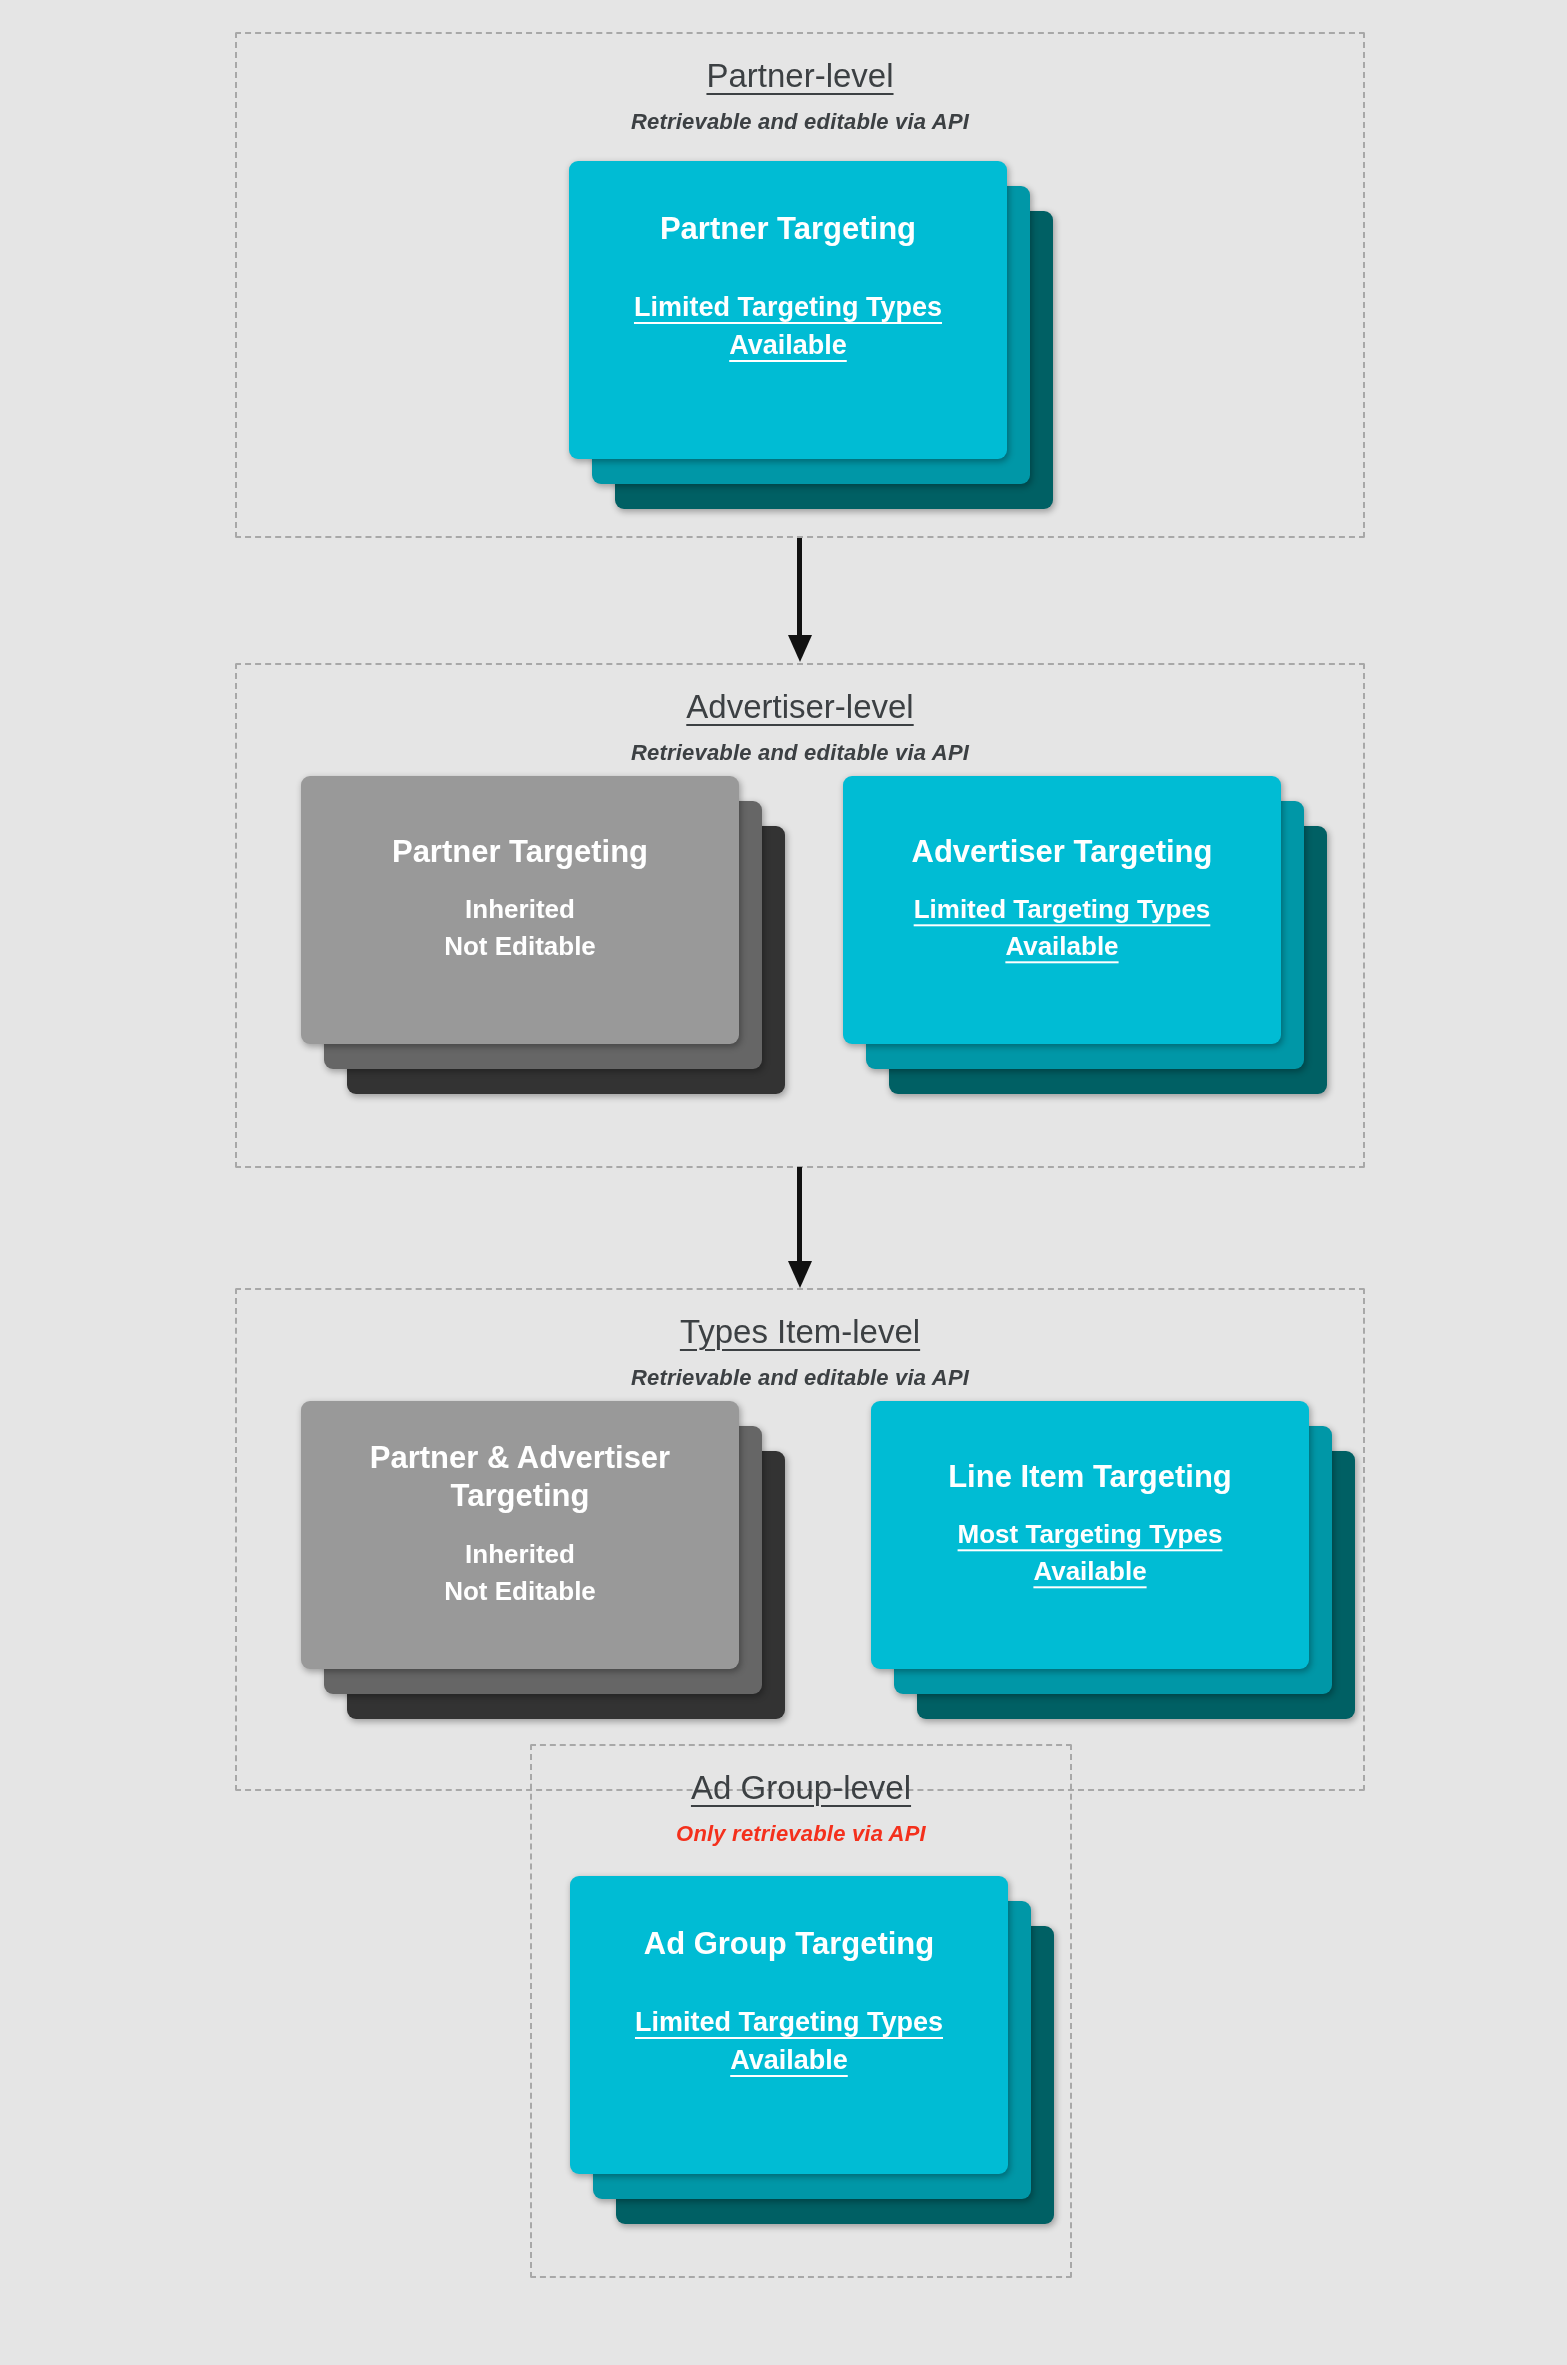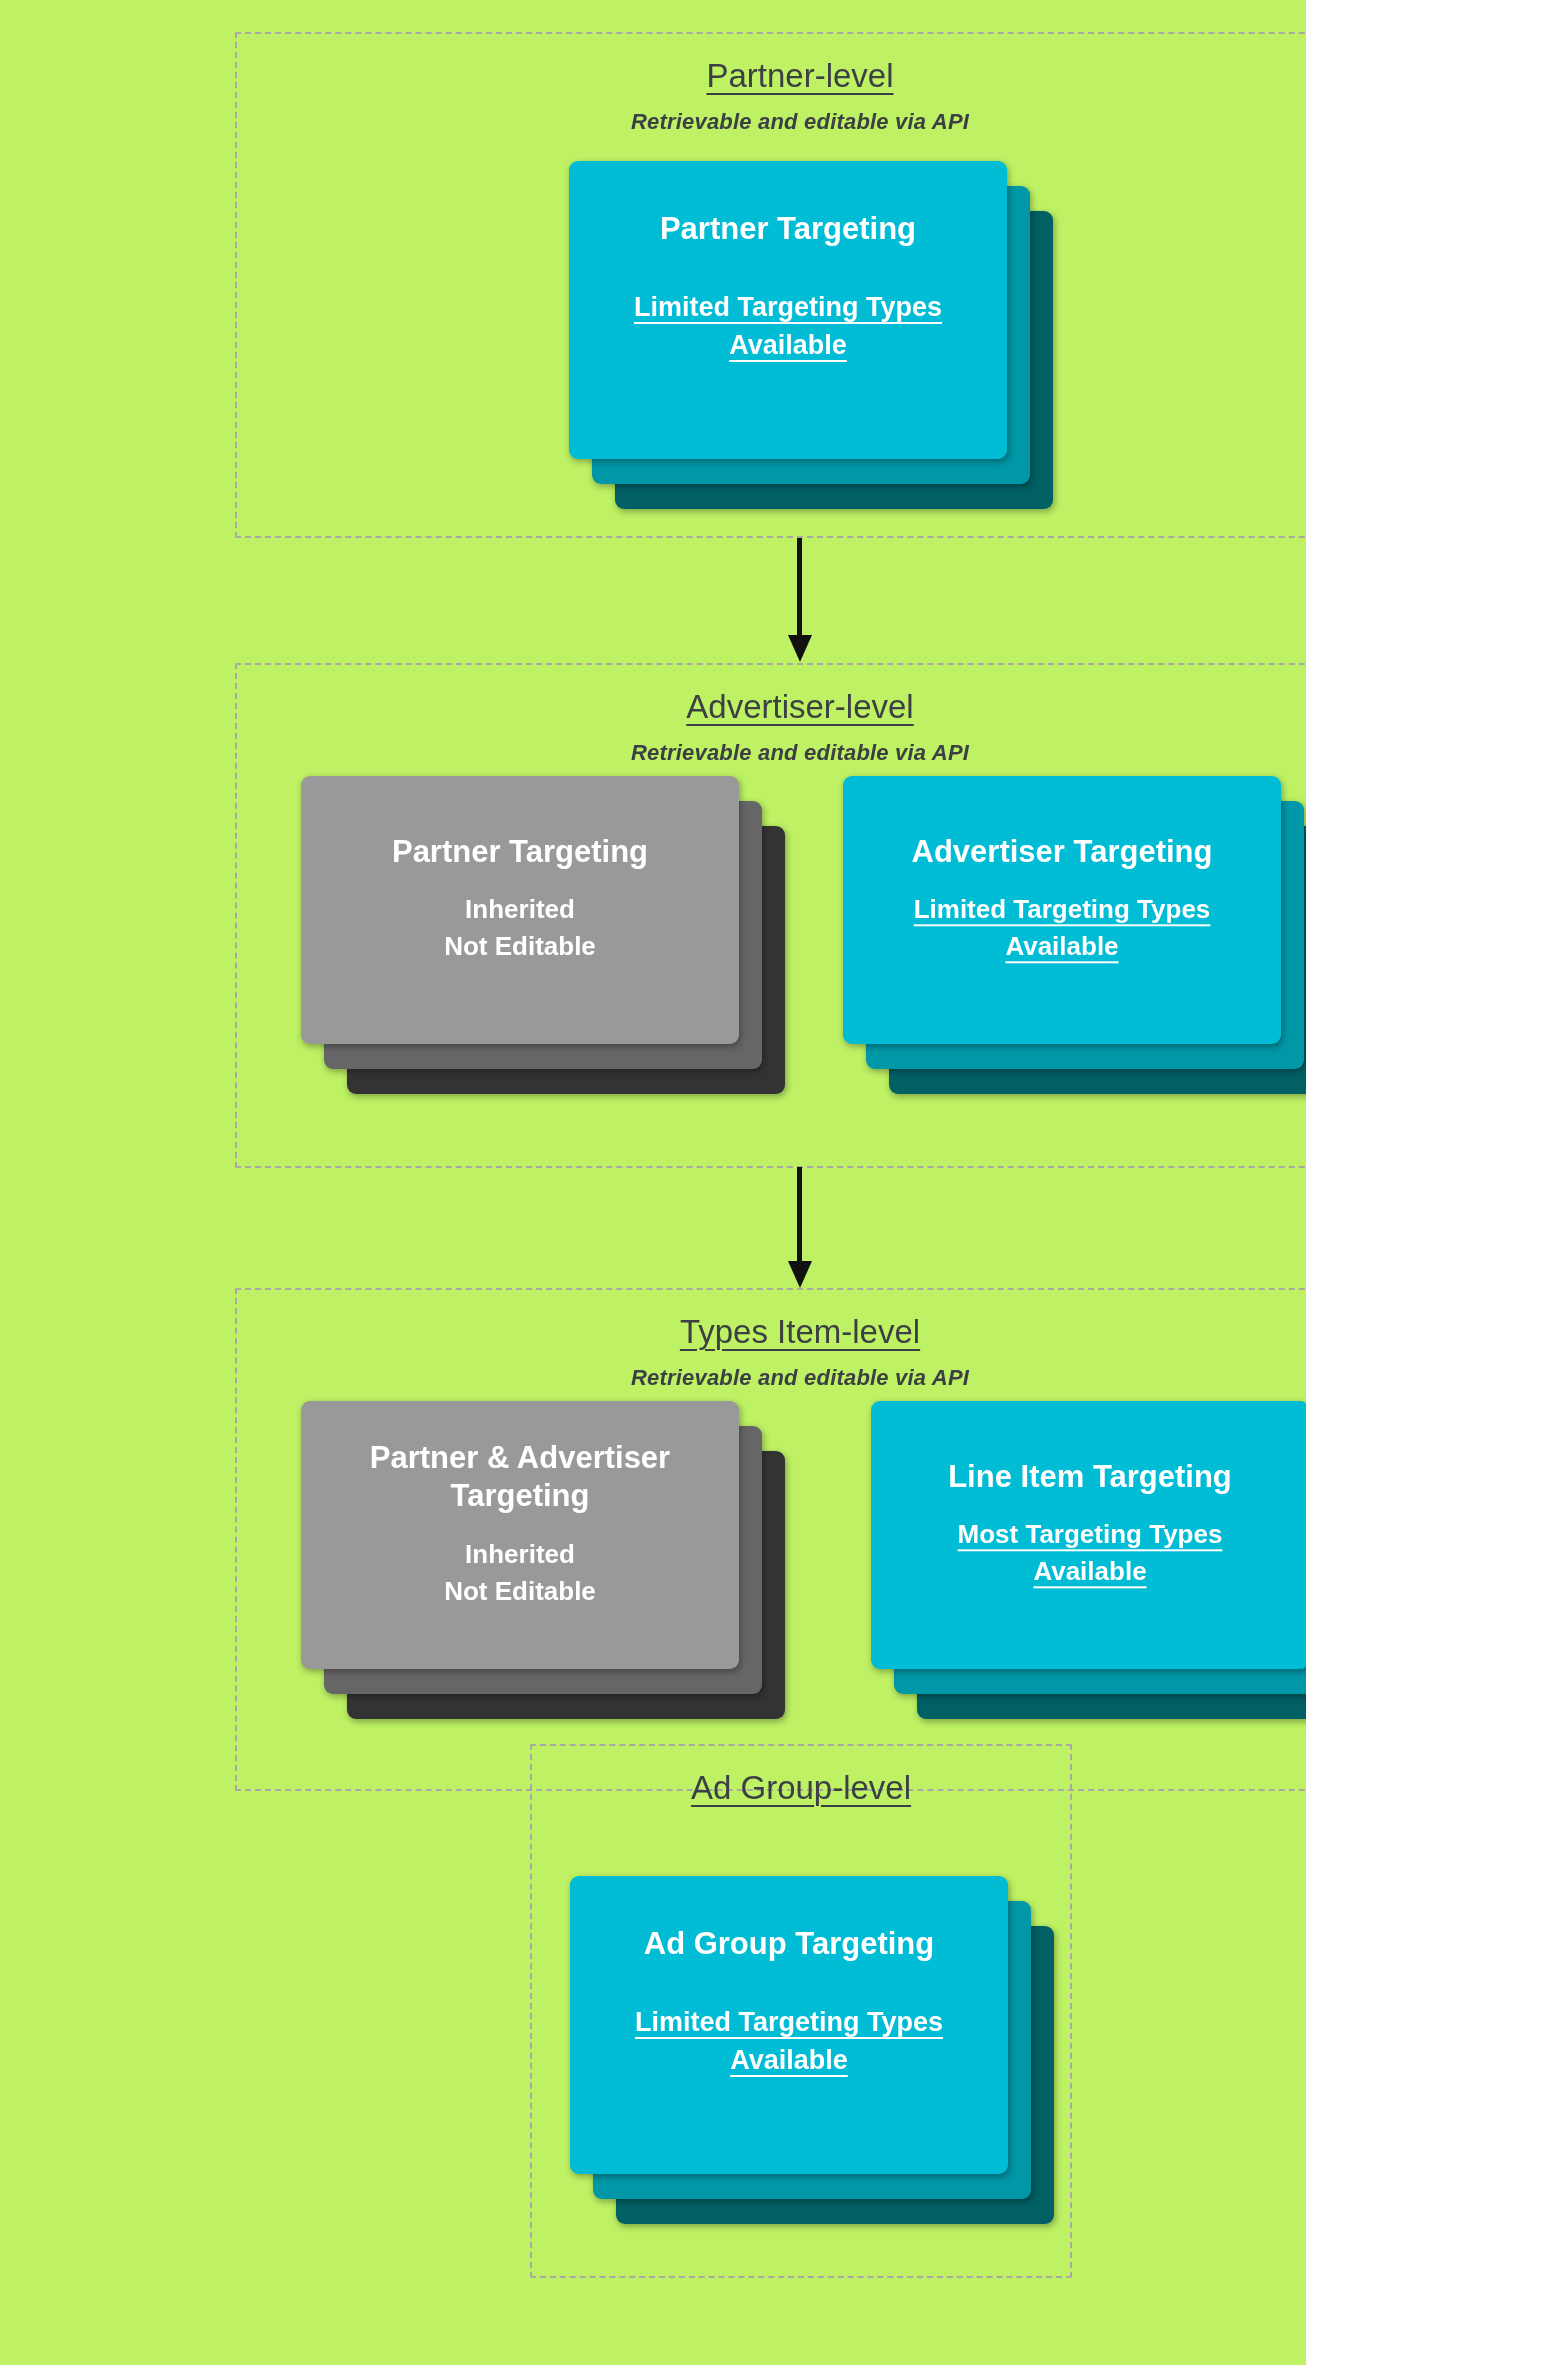--- a/index.html
+++ b/index.html
@@ -3,23 +3,23 @@
 <meta charset="utf-8">
 <style>
   html, body {
     margin: 0;
     padding: 0;
     background: #ffffff;
     font-family: "Liberation Sans", sans-serif;
   }
   #canvas {
     position: relative;
-    width: 1306px;
+    width: 1567px;
     height: 2366px;
-    background: #bef264;
+    background: #e5e5e5;
     overflow: hidden;
   }
 
   
   .section {
     position: absolute;
     border: 2.7px dashed var(--border);
     border-radius: 1.8px;
     box-sizing: border-box;
     text-align: center;
@@ -217,20 +217,21 @@
             <span>Most Targeting Types</span><br>
             <span>Available</span>
           </div>
         </div>
       </div>
     </div>
   </div>
 
   <div class="section" style="left:530px; top:1744px; width:542px; height:534px;">
     <div class="sec-title">Ad Group-level</div>
+    <div class="sec-subtitle red">Only retrievable via API</div>
 
     <div class="stack tall teal" style="left:38px; top:130px;">
       <div class="layer l3"></div>
       <div class="layer l2"></div>
       <div class="card">
         <div class="card-inner">
           <div class="card-title">Ad Group Targeting</div>
           <div class="card-sub underlined">
             <span>Limited Targeting Types</span><br>
             <span>Available</span>

